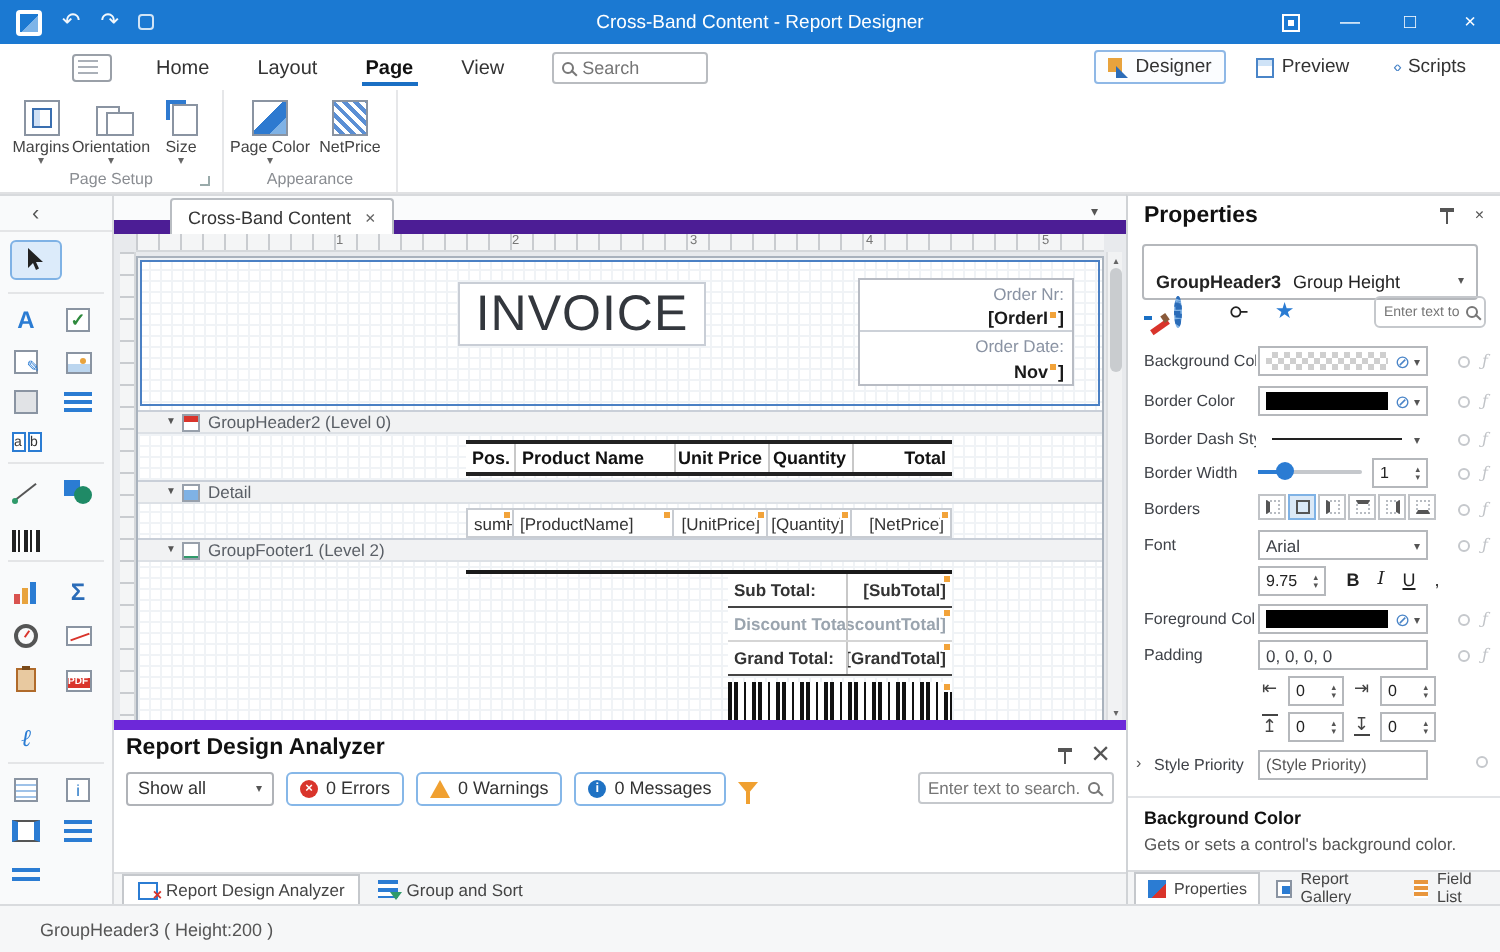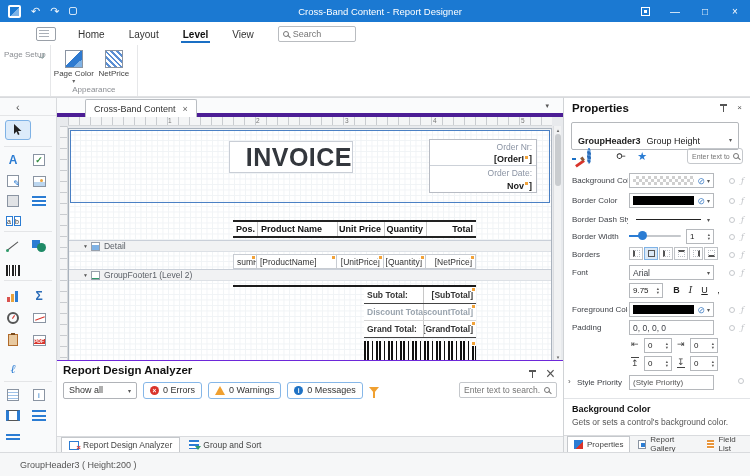--- a/index.html
+++ b/index.html
@@ -96,31 +96,31 @@
   .tclip::after{content:"";position:absolute;left:2px;top:-2px;width:4px;height:2px;background:#7a4a1a}
   .tpdf{width:13px;height:11px;border:1px solid #8a94a2;background:#fff;position:relative;font-size:5px;color:#fff;text-align:center}
   .tpdf b{position:absolute;left:0;right:0;top:3px;background:#d9342b;font-weight:bold;font-size:5px;line-height:5px}
   .tsig{color:#2b7cd3;font-style:italic;font-size:12px;font-family:"DejaVu Serif",serif}
   .ttoc{width:12px;height:12px;border:1px solid #8a94a2;background:repeating-linear-gradient(#fff 0 2px,#9fc2e8 2px 3px)}
   .tinfo{width:12px;height:12px;border:1px solid #8a94a2;background:#fff;color:#1f72c4;font-size:8px;line-height:11px;text-align:center}
   .tcross{width:14px;height:11px;border:1px solid #555;border-left:3px solid #2b7cd3;border-right:3px solid #2b7cd3;background:#fff}
   .tlines{width:14px;height:11px;background:repeating-linear-gradient(#2b7cd3 0 2px,transparent 2px 4.5px)}
   
   .docarea{position:absolute;left:57px;top:97px;width:506px;height:263px;background:#e8eaed;border-top:1px solid #d8dadd}
-  .doctabs{position:absolute;left:0;top:0;width:506px;height:19px;background:#fafbfc;border-bottom:4px solid #4c1d95}
+  .doctabs{position:absolute;left:0;top:0;width:506px;height:19px;background:#fafbfc;border-bottom:7px solid #4c1d95}
   .doctab{position:absolute;left:28px;top:1px;height:18px;background:#fff;border:1px solid #b9bdc2;border-bottom:none;border-radius:2px 2px 0 0;display:flex;align-items:center;gap:7px;padding:0 8px;font-size:9px;color:#333}
   .doctab .x{font-size:9px;color:#666}
   .tabchev{position:absolute;right:14px;top:4px;font-size:7px;color:#555}
   .ruler{position:absolute;left:11px;top:19px;width:484px;height:9px;background:#f4f5f6;border-bottom:1px solid #d5d8db;background-image:repeating-linear-gradient(90deg,#c9ccd0 0 1px,transparent 1px 11px);font-size:6.5px;color:#777}
   .ruler span{position:absolute;top:0}
   .vruler{position:absolute;left:3px;top:28px;width:8px;height:235px;background:#f4f5f6;border-right:1px solid #d5d8db;background-image:repeating-linear-gradient(#c9ccd0 0 1px,transparent 1px 11px)}
   .canvas{position:absolute;left:0;top:28px;width:506px;height:235px}
   .page{position:absolute;left:11px;top:2px;width:484px;height:233px;background:#fff;border:1px solid #a9b2bd;overflow:hidden;background-image:linear-gradient(#f0f3f6 1px,transparent 1px),linear-gradient(90deg,#f0f3f6 1px,transparent 1px);background-size:5.5px 5.5px}
   .selband{position:absolute;left:1px;top:1px;width:480px;height:73px;border:1px solid #4a80c4}
-  .invoicebox{position:absolute;left:160px;top:12px;width:124px;height:32px;border:1px solid #c9ced6;background:#fff;display:flex;align-items:center;justify-content:flex-end;font-size:25px;font-weight:700;letter-spacing:.5px;color:#33373d}
+  .invoicebox{position:absolute;left:160px;top:12px;width:124px;height:32px;border:1px solid #c9ced6;background:#fff;display:flex;align-items:center;justify-content:center;font-size:25px;font-weight:400;letter-spacing:.5px;color:#33373d}
   .orderbox{position:absolute;left:360px;top:10px;width:108px;height:54px;border:1px solid #b8bcc4;background:#fff;font-size:8.5px}
   .obrow{height:13px;display:flex;align-items:center;justify-content:flex-end;padding-right:4px;position:relative}
   .oblabel{color:#8a93a3}
   .obval{font-weight:bold;color:#1a1a1a;font-size:9px}
   .obline{border-bottom:1px solid #ccd1d8}
   .tag{position:absolute;width:5px;height:5px;background:#f2a33a;border:1px solid #fff;z-index:3}
   .bandstrip{position:absolute;left:0;width:482px;height:12px;background:#f1f2f3;border-top:1px solid #c9cfd8;border-bottom:1px solid #dde1e6;display:flex;align-items:center;font-size:8.5px;color:#5a5f66}
   .bandstrip .tri{font-size:5px;color:#555;margin:0 3px 0 14px}
   .bicon{width:9px;height:9px;border:1px solid #98a0ab;background:#fff;margin-right:4px;flex:none}
   .bicon.gh{background:linear-gradient(#d9342b 0 3px,#fff 3px)}
@@ -139,21 +139,21 @@
   .totrow{height:17px;display:flex;position:relative;border-bottom:1px solid #444}
   .totrow.muted{border-bottom:1px solid #d5d5d5}
   .totrow .tl{flex:1;font-size:8.5px;font-weight:bold;display:flex;align-items:center;padding-left:3px;border-right:1px solid #c8c8c8;overflow:hidden;white-space:nowrap}
   .totrow .tv{width:52px;font-size:8.5px;font-weight:bold;display:flex;align-items:center;justify-content:flex-end;padding-right:3px;overflow:hidden;white-space:nowrap}
   .totrow.muted .tl,.totrow.muted .tv{color:#9aa4ae;font-weight:bold}
   .barcode{position:absolute;left:295px;top:212px;width:112px;height:21px;background:repeating-linear-gradient(90deg,#111 0 2px,#fff 2px 3px,#111 3px 5px,#fff 5px 8px,#111 8px 9px,#fff 9px 12px)}
   .vscroll{position:absolute;left:496px;top:0;width:8px;height:235px;background:#f1f2f3;border-left:1px solid #dcdee1}
   .vscroll .ar{position:absolute;left:0;width:8px;font-size:5px;color:#666;text-align:center}
   .vthumb{position:absolute;left:1px;top:8px;width:6px;height:52px;background:#c9cccf;border-radius:3px}
   
-  .analyzer{position:absolute;left:57px;top:360px;width:506px;height:92px;background:#fff;border-top:1px solid #6d28d9}
+  .analyzer{position:absolute;left:57px;top:360px;width:506px;height:92px;background:#fff;border-top:5px solid #6d28d9}
   .an-title{position:absolute;left:6px;top:3px;font-size:11.5px;font-weight:bold;color:#111}
   .an-icons{position:absolute;right:8px;top:4px;display:flex;gap:10px;align-items:center;color:#555}
   .pinico{width:7px;height:8px;position:relative}
   .pinico::before{content:"";position:absolute;left:0;top:0;width:7px;height:2px;background:#555}
   .pinico::after{content:"";position:absolute;left:3px;top:2px;width:1px;height:6px;background:#555}
   .an-toolbar{position:absolute;left:6px;top:19px;right:6px;height:20px;display:flex;align-items:center;gap:6px}
   .an-dd{width:74px;height:17px;border:1px solid #b0b3b8;border-radius:2px;display:flex;align-items:center;justify-content:space-between;padding:0 5px;font-size:9px;color:#333;background:#fff}
   .an-dd .dd{font-size:6px;color:#555}
   .badge{height:17px;border:1px solid #86b7e8;border-radius:3px;display:flex;align-items:center;gap:4px;padding:0 6px;font-size:9px;color:#333;background:#fff}
   .bico{width:9px;height:9px;border-radius:50%;color:#fff;font-size:6.5px;line-height:9px;text-align:center;font-weight:bold;flex:none}
@@ -258,30 +258,61 @@
     <span class="winbtn">—</span>
     <span class="winbtn">□</span>
     <span class="winbtn">×</span>
   </div>
 </div>
 
 <div class="tabrow">
   <span class="filebtn"></span>
   <span class="rtab">Home</span>
   <span class="rtab">Layout</span>
-  <span class="rtab active">Level</span>
+  <span class="rtab active">Page</span>
   <span class="rtab">View</span>
   <span class="ribsearch">
     <span class="mag"></span>
     <input readonly="" placeholder="Search" style="">
   </span>
+  <span class="modes">
+    <span class="modebtn sel">
+      <span class="d-ico"></span>
+      <span>Designer</span>
+    </span>
+    <span class="modebtn">
+      <span class="p-ico"></span>
+      <span>Preview</span>
+    </span>
+    <span class="modebtn">
+      <span class="s-ico">‹›</span>
+      <span>Scripts</span>
+    </span>
+  </span>
 </div>
 
 <div class="ribbon">
   <div class="rgroup">
+    <div class="rbtns">
+      <span class="rbtn">
+        <span class="rico ico-margins"></span>
+        <span class="lbl">Margins</span>
+        <span class="dd">▾</span>
+      </span>
+      <span class="rbtn">
+        <span class="rico ico-orient"></span>
+        <span class="lbl">Orientation</span>
+        <span class="dd">▾</span>
+      </span>
+      <span class="rbtn">
+        <span class="rico ico-size"></span>
+        <span class="lbl">Size</span>
+        <span class="dd">▾</span>
+      </span>
+    </div>
     <div class="glabel">
       <span>Page Setup</span>
       <span class="launcher"></span>
     </div>
   </div>
   <div class="rgroup">
     <div class="rbtns">
       <span class="rbtn" style="width:38px">
         <span class="rico ico-pagecolor"></span>
         <span class="lbl">Page Color</span>
@@ -451,20 +482,25 @@
         <div class="obrow">
             <span class="oblabel">Order Date:</span>
           </div>
         <div class="obrow">
           <span class="obval">Nov</span>
           <span class="tag" style="position:static;margin:0 0 4px 0"></span>
           <span class="obval">]</span>
         </div>
       </div>
 
+      <div class="bandstrip" style="top:76px">
+        <span class="tri">▼</span>
+        <span class="bicon gh"></span>
+        <span>GroupHeader2 (Level 0)</span>
+      </div>
 
       <div class="hdrrow">
         <span class="hcell" style="width:24px">Pos.</span>
         <span class="hcell" style="width:80px">Product Name</span>
         <span class="hcell r" style="width:47px">Unit Price</span>
         <span class="hcell r" style="width:42px">Quantity</span>
         <span class="hcell r" style="width:50px">Total</span>
       </div>
 
       <div class="bandstrip" style="top:111px">

